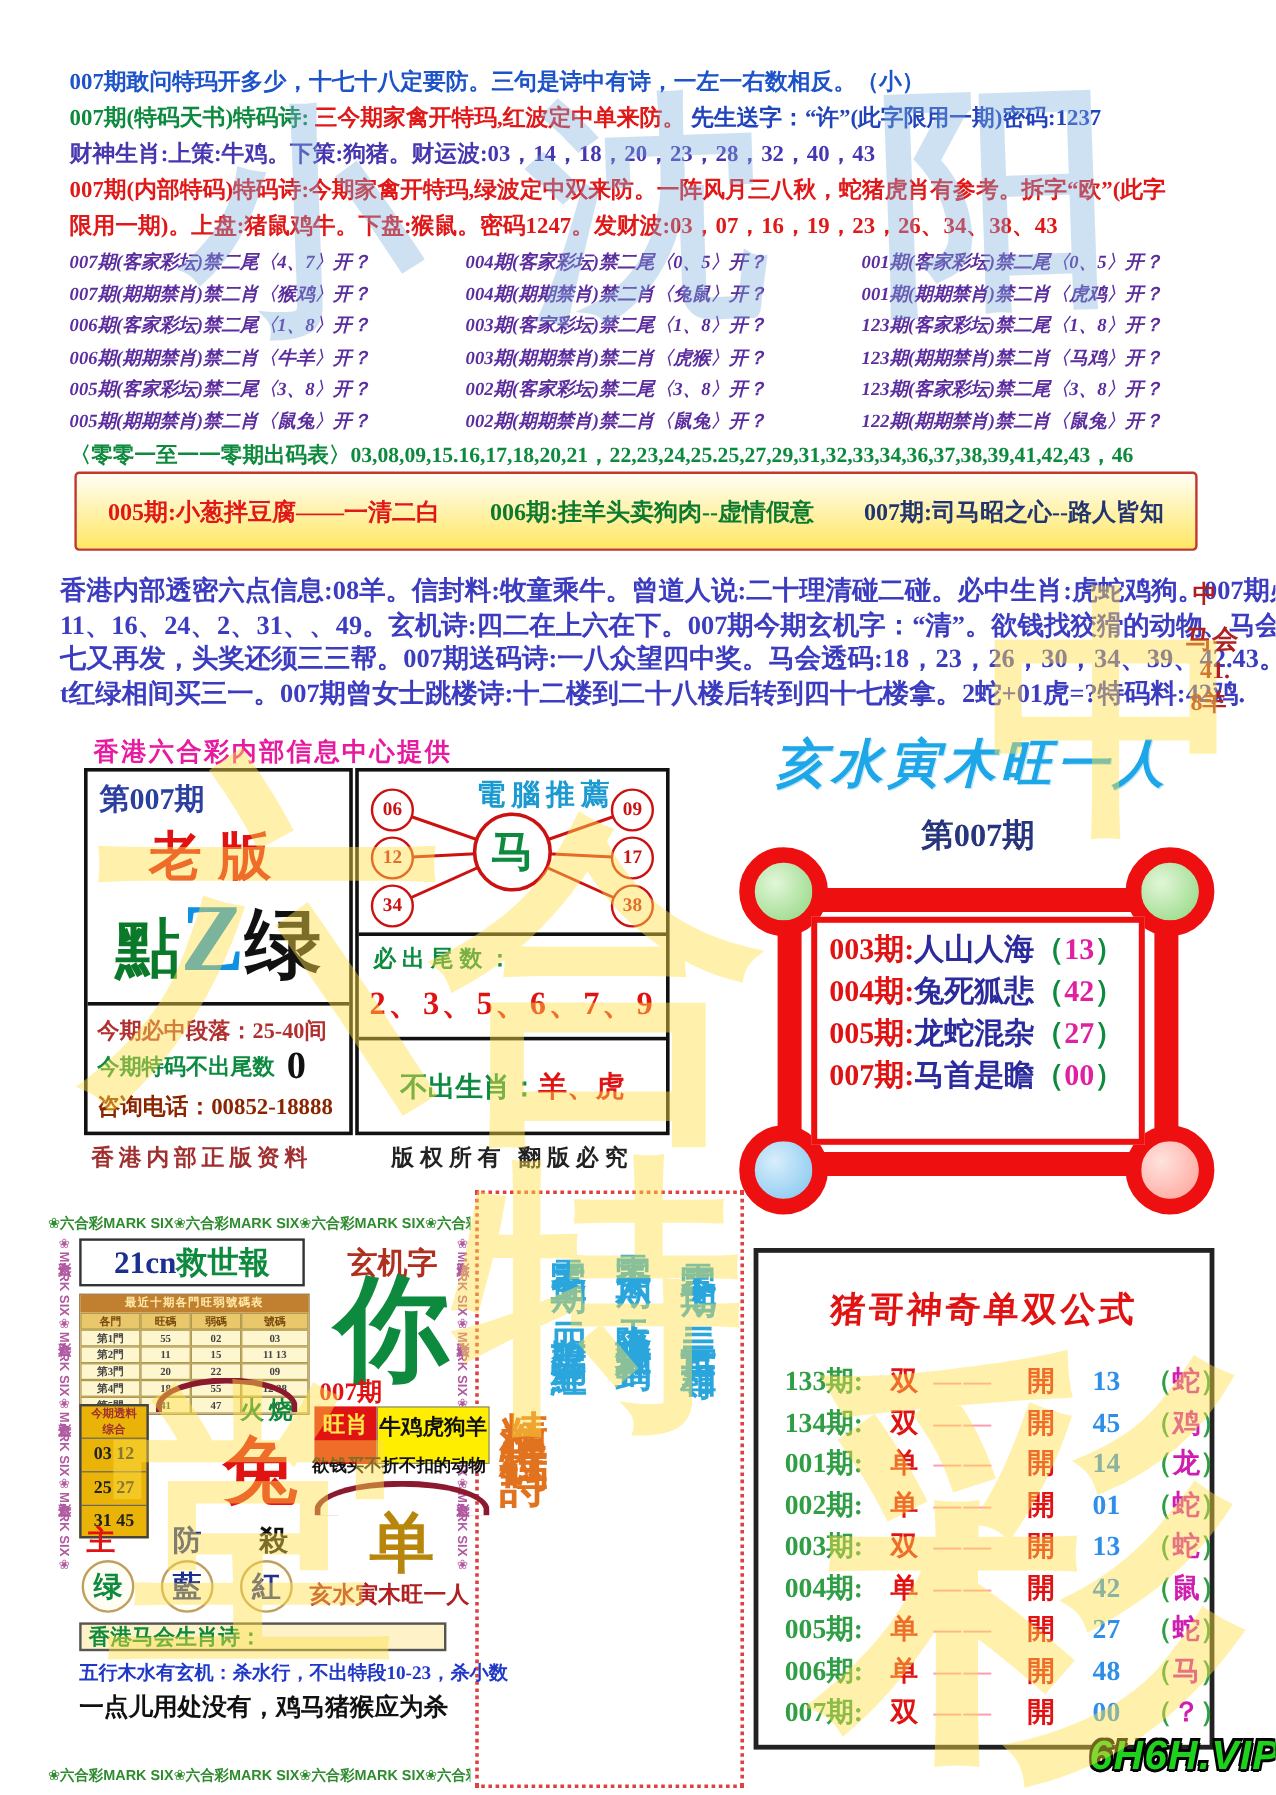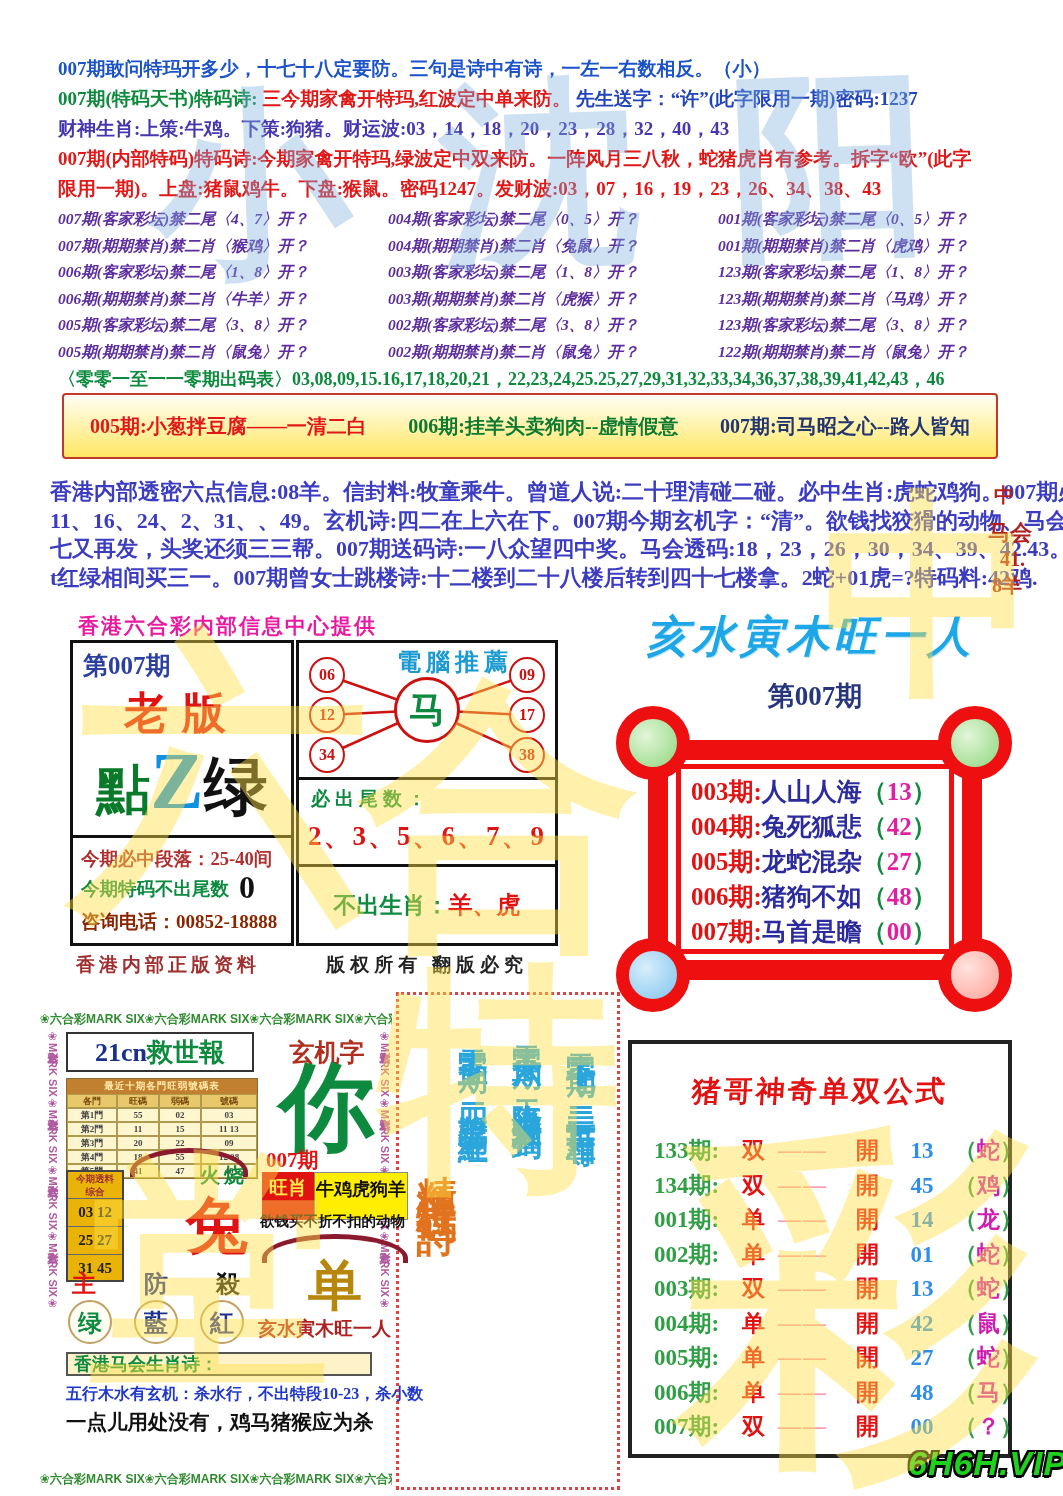--- a/index.html
+++ b/index.html
@@ -286,23 +286,20 @@
     <div class="ats-row">
       <span class="q">003期:</span><span class="t">人山人海</span><span class="p">（</span><span class="n">13</span><span class="p">）</span>
     </div>
     <div class="ats-row">
       <span class="q">004期:</span><span class="t">兔死狐悲</span><span class="p">（</span><span class="n">42</span><span class="p">）</span>
     </div>
     <div class="ats-row">
       <span class="q">005期:</span><span class="t">龙蛇混杂</span><span class="p">（</span><span class="n">27</span><span class="p">）</span>
     </div>
     <div class="ats-row">
-      <span class="q">006期:</span><span class="t">猪狗不如</span><span class="p">（</span><span class="n">48</span><span class="p">）</span>
-    </div>
-    <div class="ats-row">
       <span class="q">007期:</span><span class="t">马首是瞻</span><span class="p">（</span><span class="n">00</span><span class="p">）</span>
     </div>
   </div>
 
   <div class="abs poem">
     <div class="vtxt pcol" style="right:16px;top:34px;">零零七期：二二三三可相尋。</div>
     <div class="vtxt pcol" style="right:70px;top:26px;">零零六期：天降祥瑞五福到。</div>
     <div class="vtxt pcol" style="right:124px;top:30px;">零零五期：二四獎出滿堂紅。</div>
     <div class="vtxt ptitle" style="left:10px;top:148px;">精準特碼詩</div>
   </div>

